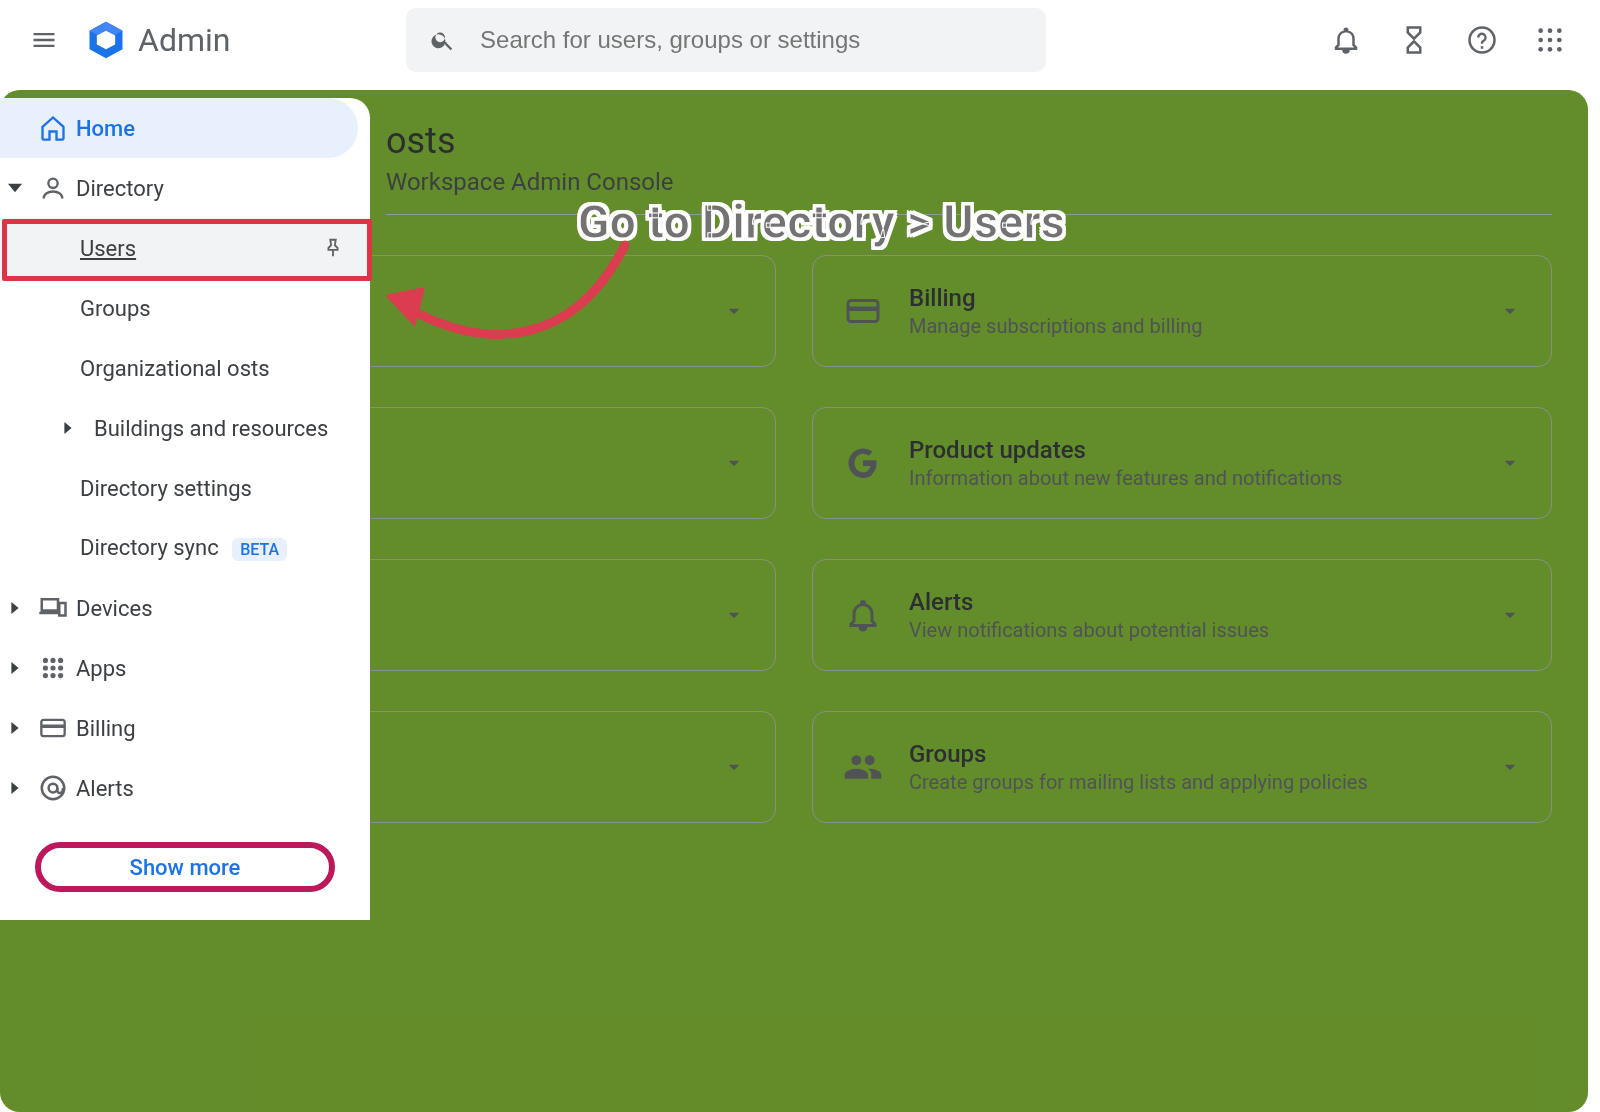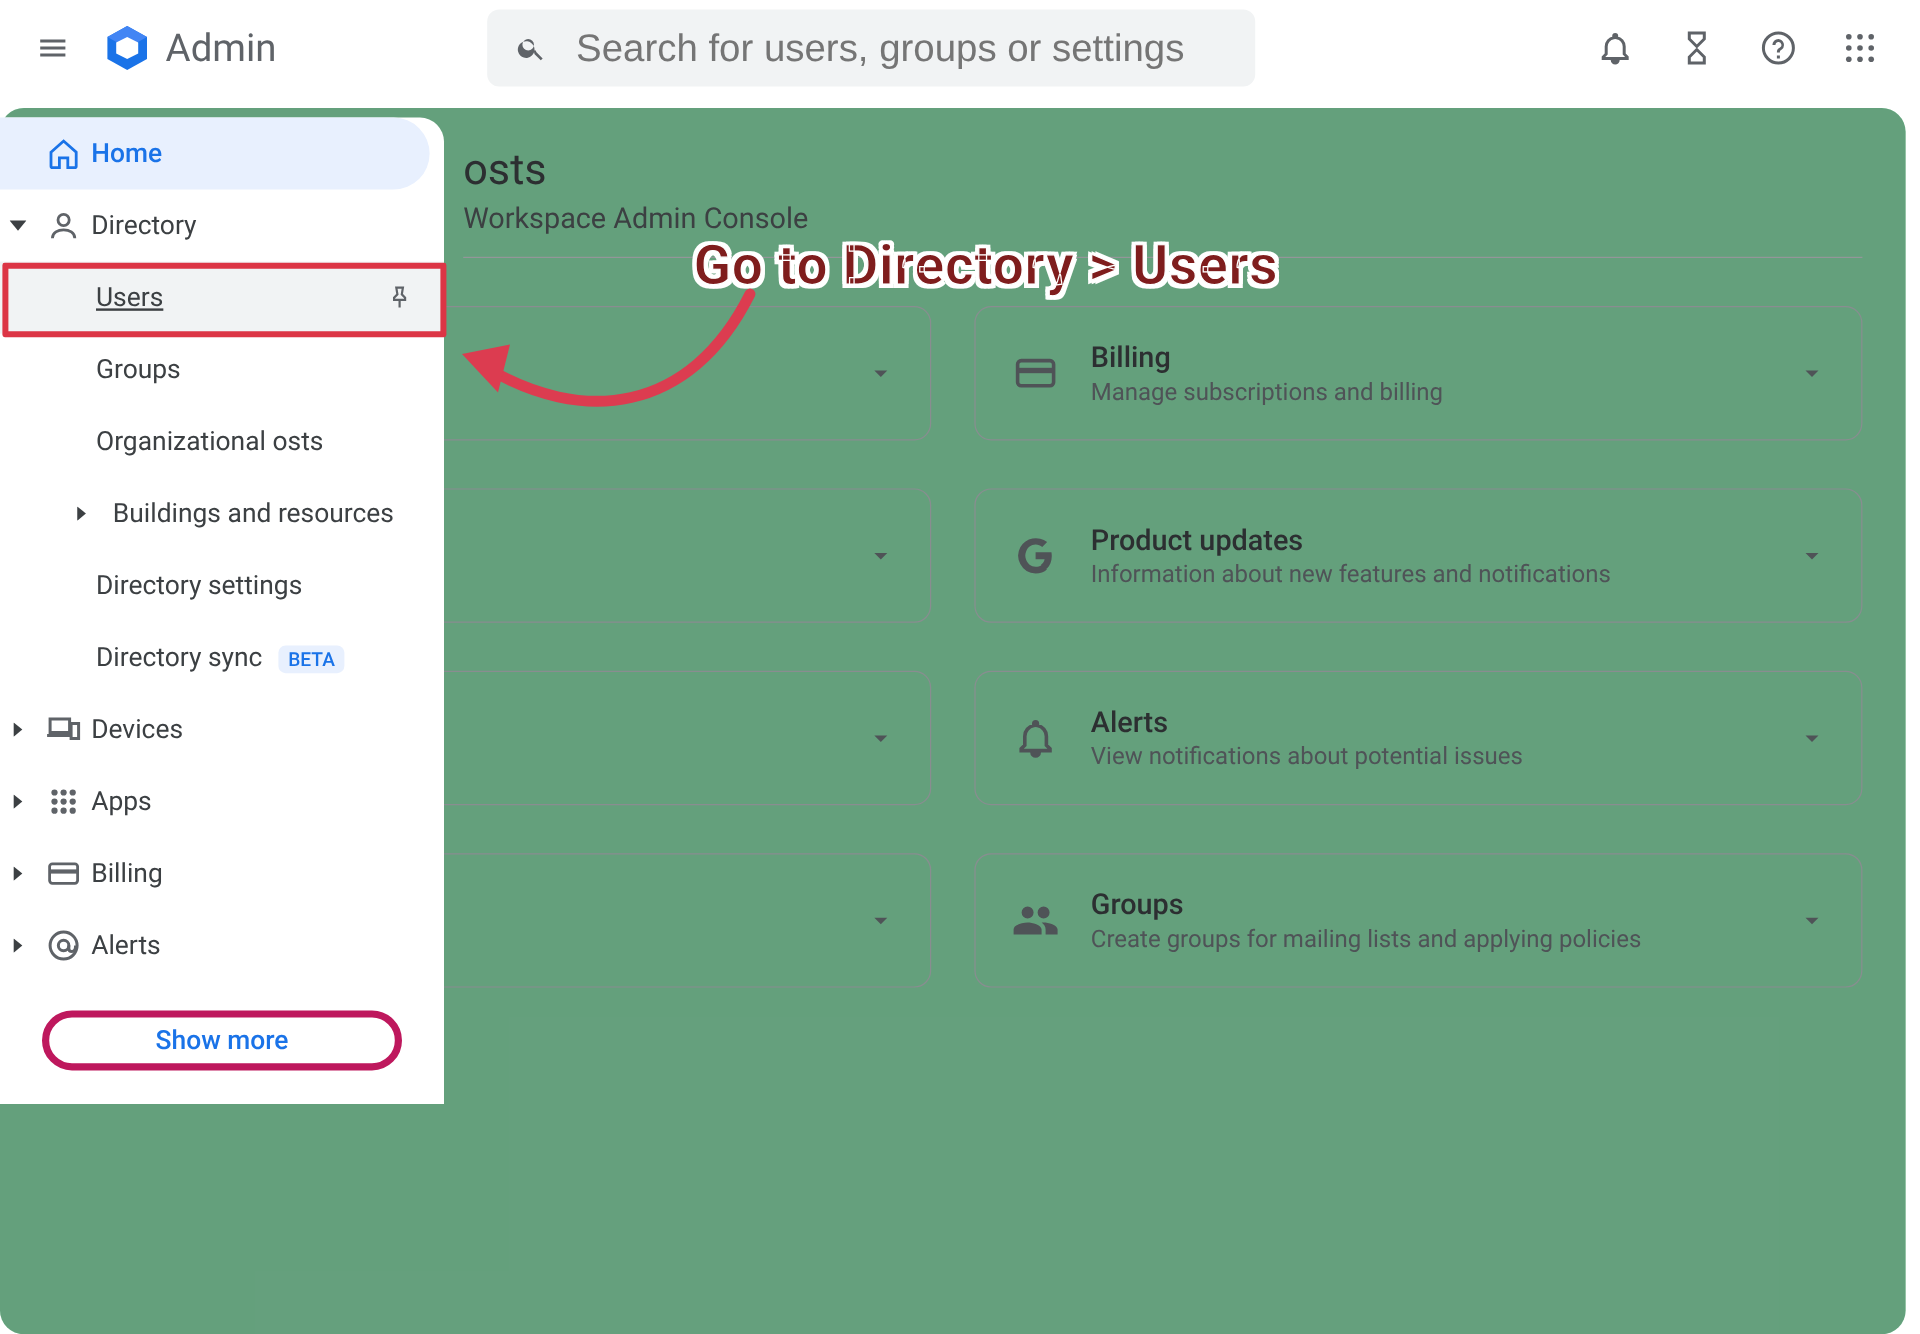--- a/index.html
+++ b/index.html
@@ -43,21 +43,21 @@
   .search {
     display:flex; align-items:center;
     background:#f1f3f4;
     border-radius: 10px;
     height: 64px;
     padding: 0 24px;
     gap: 24px;
   }
   .search input {
     border:none; background:transparent; outline:none;
-    font-size: 32px;
+    font-size: 24px;
     color:#5f6368;
     width:100%;
   }
   .header-icons {
     margin-left:auto;
     display:flex; align-items:center; gap:32px;
     padding-right: 12px;
   }
   .header-icons .hicon {
     width:36px; height:36px;
@@ -65,21 +65,21 @@
     cursor:pointer;
   }
 
   
   .dimmed-main {
     position: absolute;
     top: 90px;
     left: 0;
     right: 12px;
     bottom: 0;
-    background: #86efac;
+    background: #84cc16;
     border-radius: 20px;
   }
   .overlay {
     position:absolute;
     top:90px; left:0; right:12px; bottom:0;
     background: rgba(60,64,67,0.45);
     border-radius: 20px;
   }
   .main-inner {
     padding: 30px 36px;
@@ -205,21 +205,21 @@
     z-index:60;
     pointer-events:none;
   }
 
   
   .annotation-text {
     position:absolute;
     z-index:70;
     font-size:46px;
     font-weight:700;
-    color:#7f1d1d;
+    color:#737373;
     -webkit-text-stroke: 1px #fff;
     text-shadow:
       -3px -3px 0 #fff, 3px -3px 0 #fff,
       -3px  3px 0 #fff, 3px  3px 0 #fff,
       -3px 0 0 #fff, 3px 0 0 #fff, 0 -3px 0 #fff, 0 3px 0 #fff;
     letter-spacing:0.5px;
     white-space:nowrap;
   }
   .annotation-arrow {
     position:absolute;

